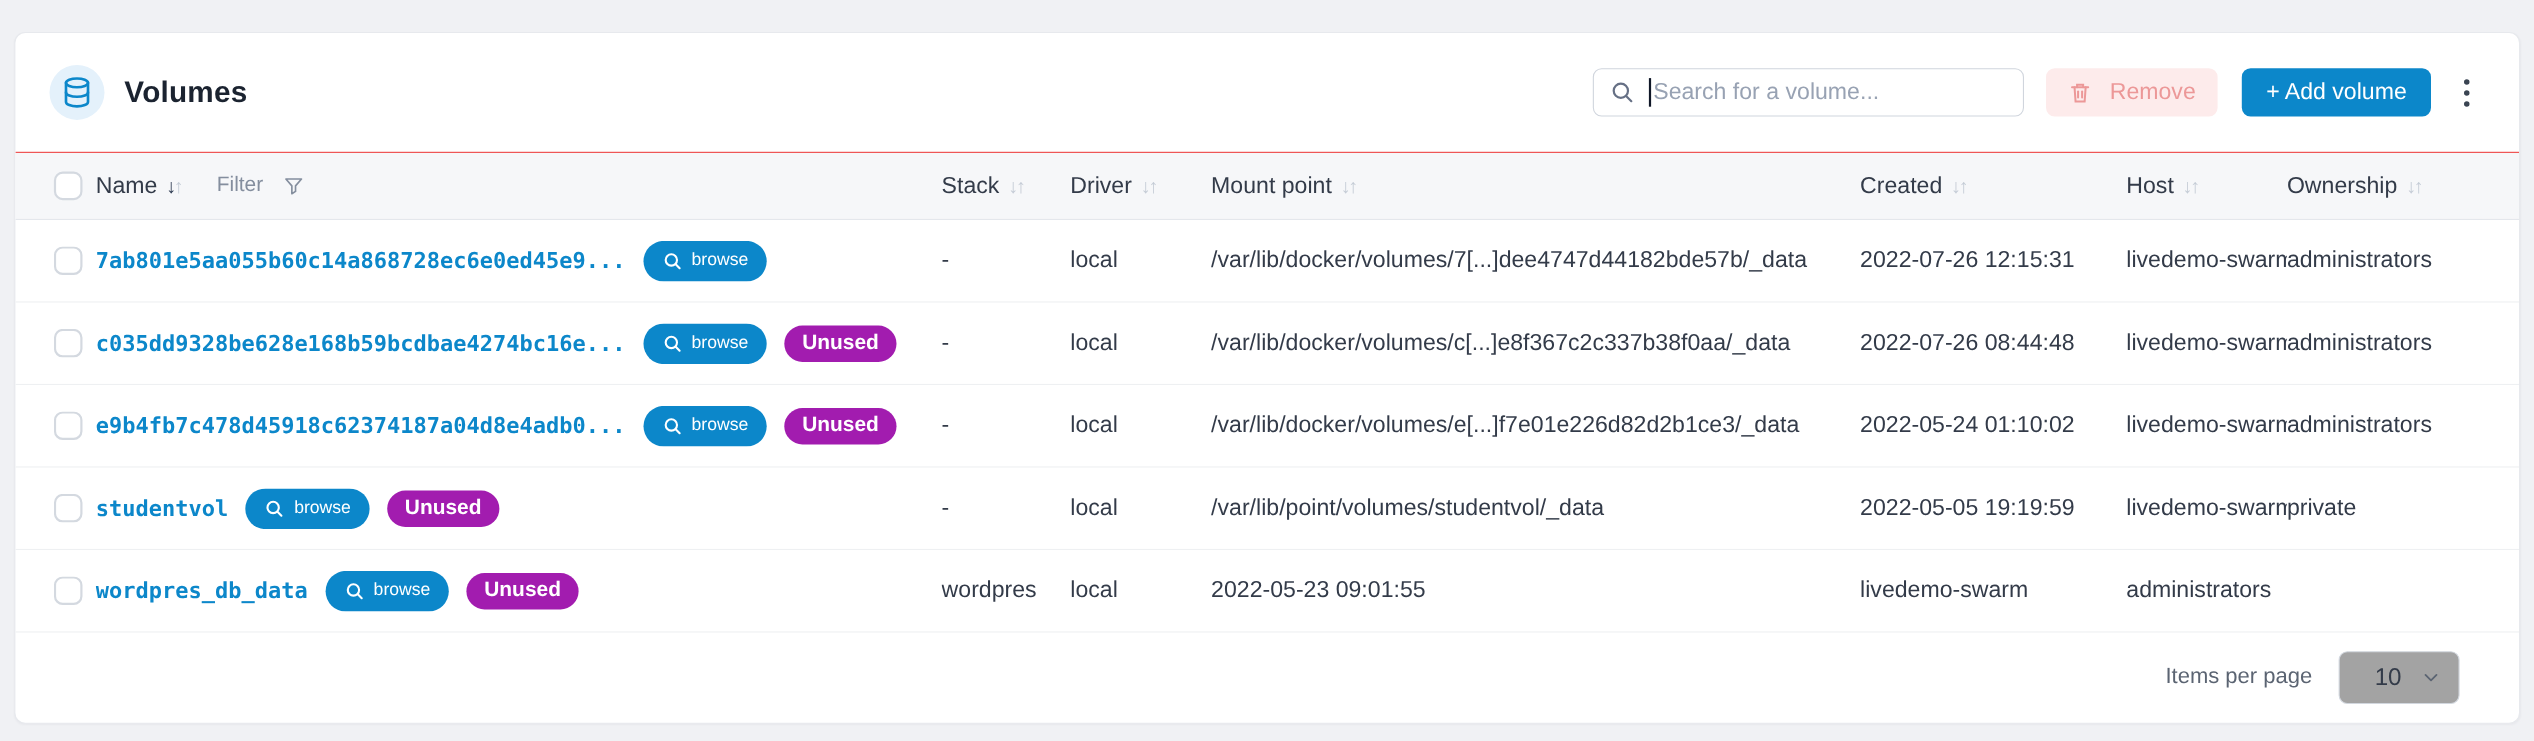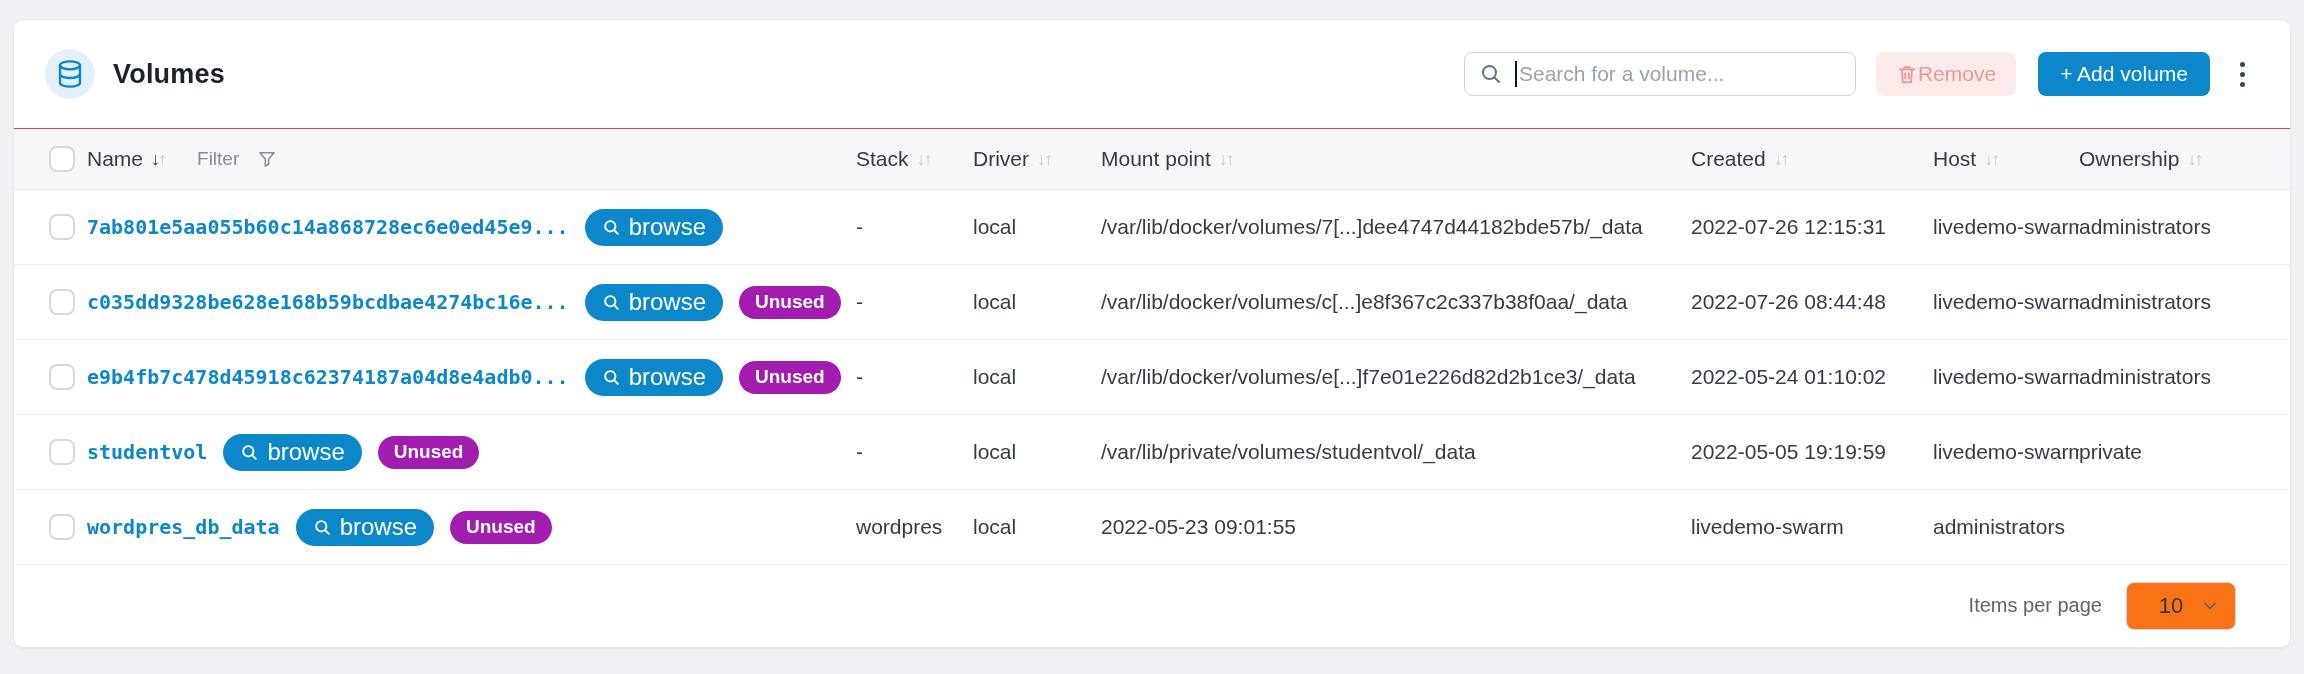--- a/index.html
+++ b/index.html
@@ -1,35 +1,35 @@
 <!DOCTYPE html>
 <html><head>
 <meta charset="utf-8">
 <style>
   * { margin:0; padding:0; box-sizing:border-box; }
   html,body { width:2304px; height:674px; background:#f0f1f4; font-family:"Liberation Sans",sans-serif; overflow:hidden; }
 
-  .card { position:absolute; left:13px; top:19px; width:2278px; height:629px; background:#ffffff;
+  .card { position:absolute; left:13px; top:29px; width:2278px; height:629px; background:#ffffff;
           border:1px solid #e7e9ed; border-radius:10px; box-shadow:0 1px 2px rgba(16,24,40,.04); overflow:hidden; }
 
   
   .card-header { display:flex; align-items:center; height:108px; padding:0 36px 0 31px; }
   .icon-circle { width:50px; height:50px; border-radius:50%; background:#e4f1fb; display:flex;
                  align-items:center; justify-content:center; flex:0 0 auto; }
   .card-title { margin-left:18px; font-size:27px; font-weight:bold; color:#1b2330; letter-spacing:.2px; }
 
   .searchbox { margin-left:auto; width:392px; height:44px; border:1px solid #d0d5dd; border-radius:8px;
                display:flex; align-items:center; padding:0 14px; background:#fff; }
   .searchbox svg { flex:0 0 auto; }
   .caret { width:2px; height:26px; background:#101828; margin-left:12px; flex:0 0 auto; }
   .searchbox input { border:none; outline:none; flex:1; font-size:21px; color:#344054;
                      font-family:"Liberation Sans",sans-serif; margin-left:2px; background:transparent; }
   .searchbox input::placeholder { color:#98a2b3; }
 
-  .btn { display:inline-flex; align-items:center; gap:0; height:44px; border-radius:8px;
+  .btn { display:inline-flex; align-items:center; gap:16px; height:44px; border-radius:8px;
          font-size:21px; border:none; cursor:pointer; font-family:"Liberation Sans",sans-serif; }
   .btn-remove { margin-left:20px; padding:0 20px; background:#fdebeb; color:#ec9898; }
   .btn-add { margin-left:22px; padding:12px 22px; background:#0c87ca; color:#ffffff; }
 
   .kebab { margin-left:20px; width:24px; height:44px; display:flex; flex-direction:column; gap:5px;
            align-items:center; justify-content:center; cursor:pointer; }
   .kebab i { width:5px; height:5px; border-radius:50%; background:#3a4452; }
 
   
   .grid { display:grid; grid-template-columns:38px 769px 117px 128px 590px 242px 146px 1fr;
@@ -44,29 +44,29 @@
                   font-size:19px; font-weight:normal; cursor:pointer; }
 
   .trow { height:75px; border-bottom:1px solid #eef0f2; font-size:21px; color:#333b49; }
   .cb { appearance:none; -webkit-appearance:none; width:26px; height:26px; border:2px solid #d4d9e0;
         border-radius:8px; background:#fff; cursor:pointer; display:block; }
 
   .name-cell { display:flex; align-items:center; gap:16px; padding-right:16px; overflow:hidden; }
   .vol-name { font-family:"DejaVu Sans Mono","Liberation Mono",monospace; font-weight:bold; font-size:20px;
               color:#0c87ca; white-space:nowrap; text-decoration:none; cursor:pointer; }
   .browse-btn { display:inline-flex; align-items:center; gap:8px; background:#0c87ca; color:#fff;
-                border-radius:19px; height:37px; padding:0 17px; font-size:24px; flex:0 0 auto; cursor:pointer; }
+                border-radius:19px; height:37px; padding:0 17px; font-size:16px; flex:0 0 auto; cursor:pointer; }
   .badge { background:#a21caf; color:#fff; font-weight:bold; font-size:19px; border-radius:17px;
            height:33px; padding:0 16px; display:inline-flex; align-items:center; flex:0 0 auto; }
   .cell { white-space:nowrap; overflow:hidden; }
 
   
   .tfoot { height:81px; display:flex; align-items:center; justify-content:flex-end; padding-right:54px; gap:24px; }
   .items-label { font-size:20px; color:#5b6472; }
-  .select { width:110px; height:48px; border:1px solid #d2d7de; border-radius:8px; background:#f97316;
+  .select { width:110px; height:48px; border:1px solid #d2d7de; border-radius:8px; background:#a3a3a3;
             display:flex; align-items:center; padding:0 15px; cursor:pointer; }
   .select .val { flex:1; text-align:center; font-size:22px; color:#333b49; }
 </style>
 </head>
 <body>
 
 <div class="card">
 
   <div class="card-header">
     <div class="icon-circle">
@@ -229,21 +229,21 @@
           <svg width="19" height="19" viewBox="0 0 24 24" fill="none" stroke="#ffffff" stroke-width="2.4" stroke-linecap="round">
             <circle cx="10.5" cy="10.5" r="6.5"></circle>
               <line x1="15.5" y1="15.5" x2="20" y2="20"></line>
           </svg>
           <span>browse</span>
         </span>
         <span class="badge">Unused</span>
       </div>
       <div class="cell">-</div>
       <div class="cell">local</div>
-      <div class="cell">/var/lib/private/volumes/studentvol/_data</div>
+      <div class="cell">/var/lib/point/volumes/studentvol/_data</div>
       <div class="cell">2022-05-05 19:19:59</div>
       <div class="cell">livedemo-swarm</div>
       <div class="cell">private</div>
     </div>
 
     <div class="grid trow">
       <div class="cell">
           <input type="checkbox" class="cb" style="">
         </div>
       <div class="cell name-cell">

